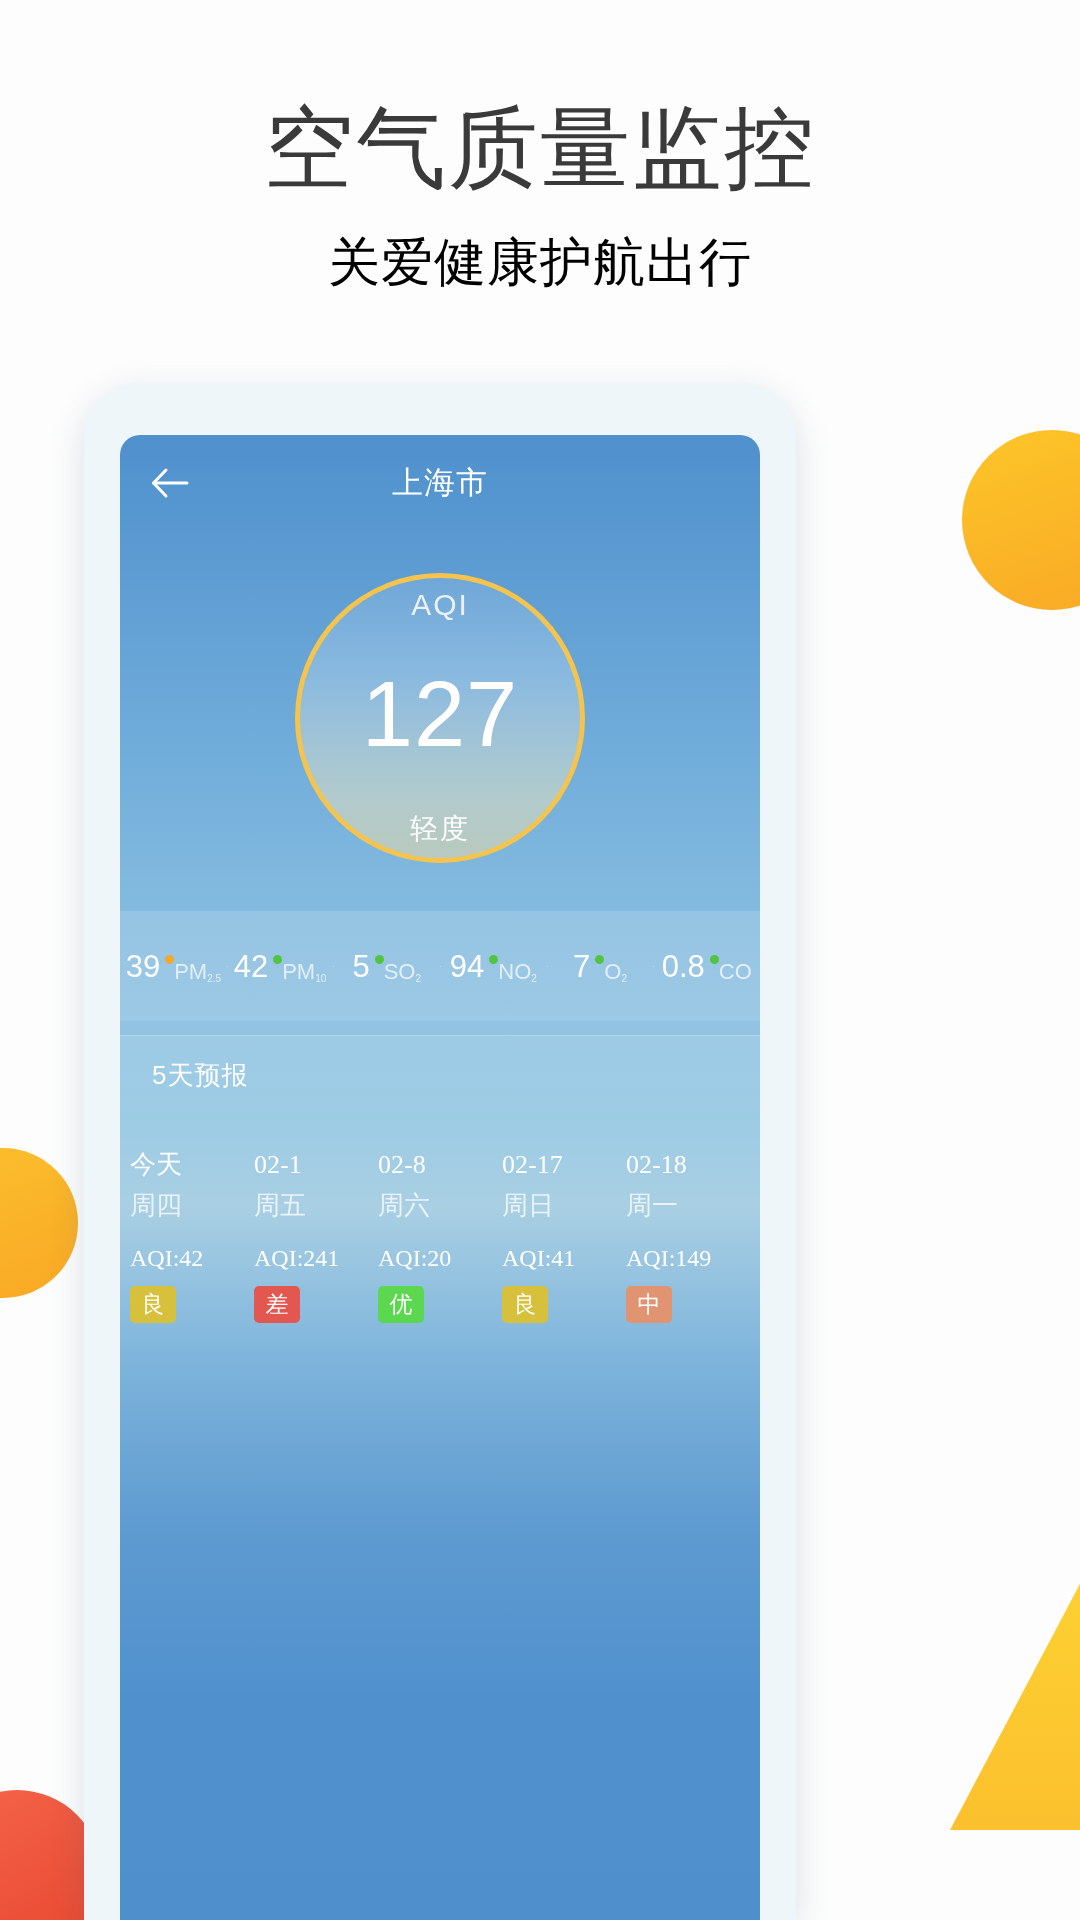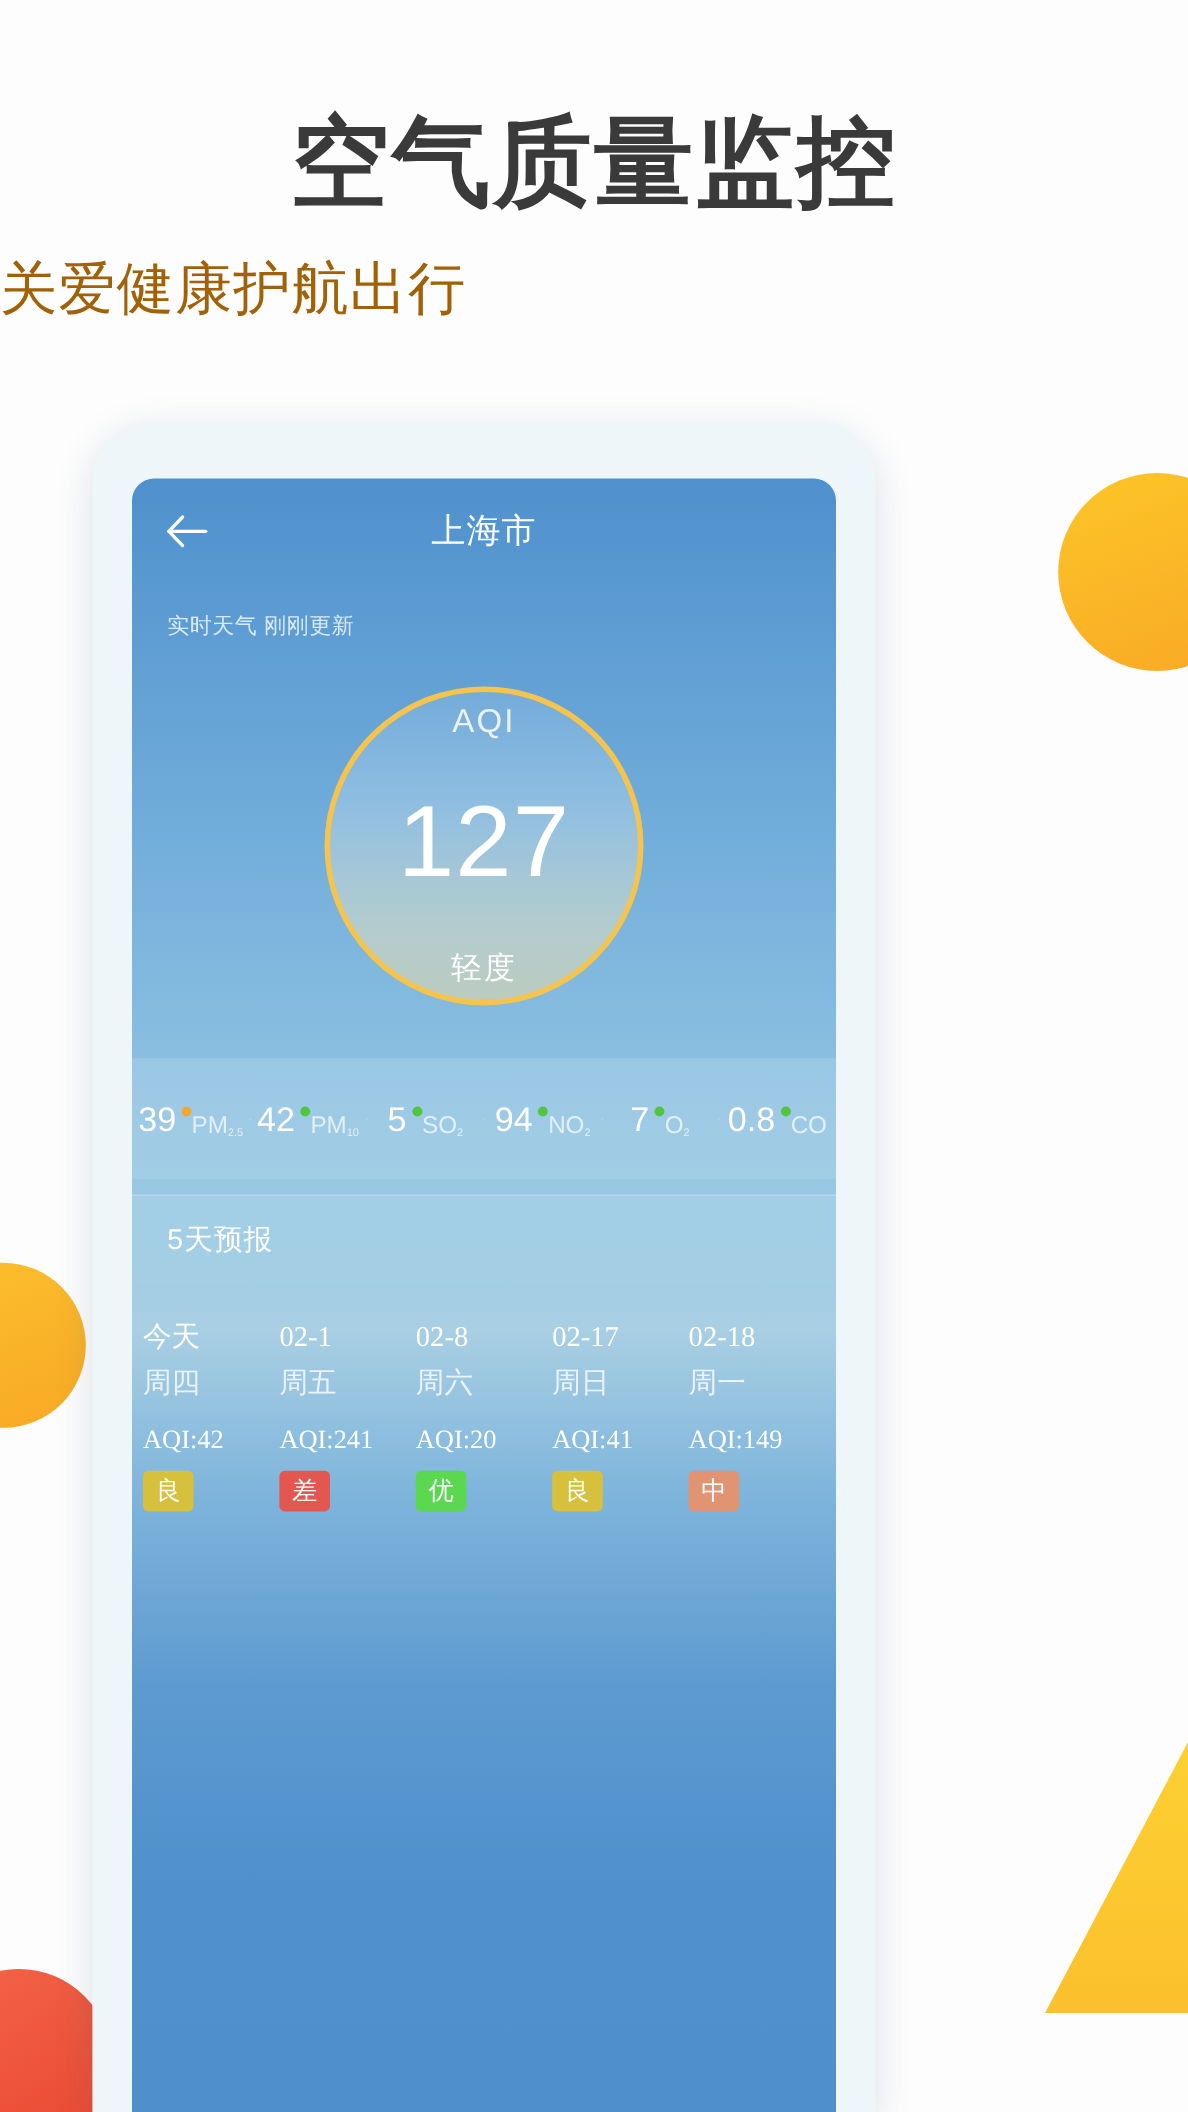--- a/index.html
+++ b/index.html
@@ -28,27 +28,27 @@
   }
   .blob-left-red {
     left:-68px; bottom:-40px; width:170px; height:170px; border-radius:50%;
     background:linear-gradient(150deg,#f4654a 0%,#e8472f 100%);
   }
 
   
   .page-title {
     position:absolute; left:0; right:0; top:98px;
     text-align:center;
-    font-size:90px; font-weight:bold; color:#3a3a3a;
+    font-size:90px; font-weight:normal; color:#3a3a3a;
     letter-spacing:2px; line-height:1.12;
   }
   .page-subtitle {
     position:absolute; left:0; right:0; top:228px;
-    text-align:left;
-    font-size:52px; font-weight:400; color:#a16207;
+    text-align:center;
+    font-size:52px; font-weight:400; color:#000000;
     letter-spacing:1px;
   }
 
   
   .phone {
     position:absolute; left:84px; top:383px;
     width:712px; height:1537px;
     background:#eef6fa;
     border-radius:54px 54px 0 0;
     box-shadow:0 10px 34px rgba(60,90,120,.18);
@@ -148,21 +148,20 @@
       <div class="navbar">
         <div class="back-btn">
           <svg width="40" height="34" viewBox="0 0 40 34">
             <path d="M16 4 L3.5 17 L16 30" fill="none" stroke="#ffffff" stroke-width="3" stroke-linecap="round" stroke-linejoin="round"></path>
             <line x1="3.5" y1="17" x2="37" y2="17" stroke="#ffffff" stroke-width="3" stroke-linecap="round"></line>
           </svg>
         </div>
         <div class="nav-title">上海市</div>
       </div>
 
-      <div class="update-line">实时天气 刚刚更新</div>
 
       <div class="aqi-wrap">
         <div class="aqi-circle">
           <div class="aqi-label">AQI</div>
           <div class="aqi-value">127</div>
           <div class="aqi-level">轻度</div>
         </div>
       </div>
 
       <div class="pollutants">

